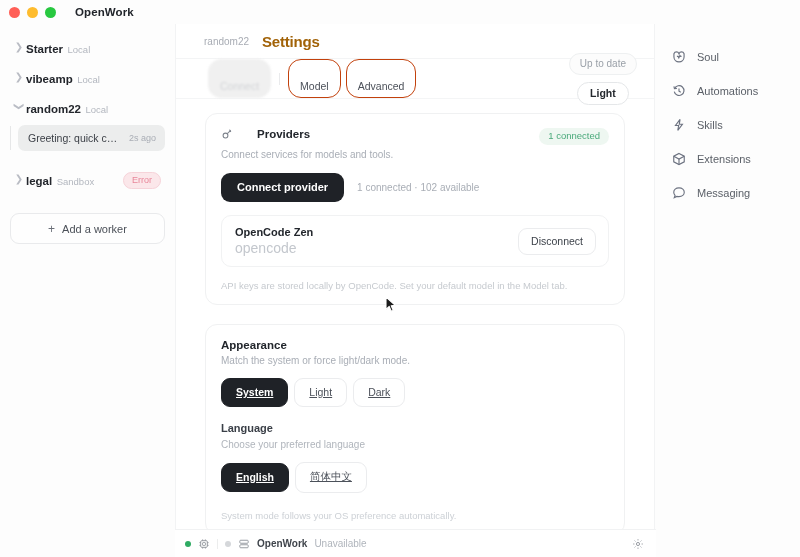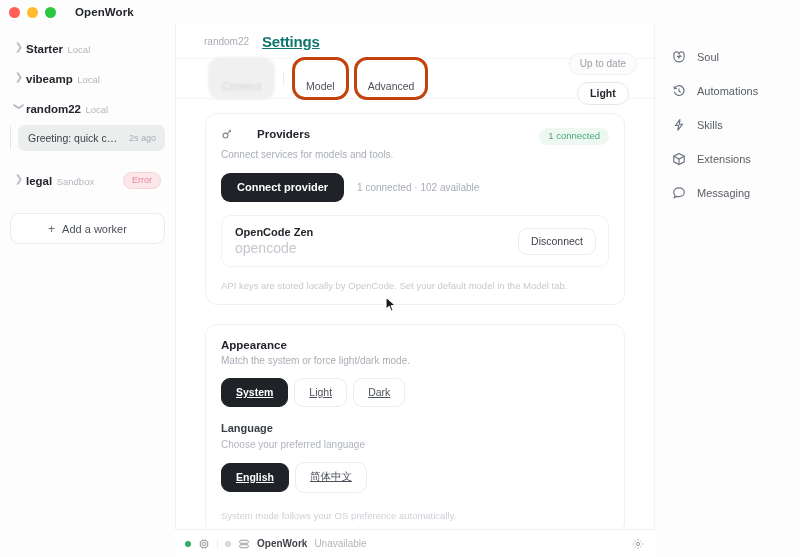--- a/index.html
+++ b/index.html
@@ -106,32 +106,32 @@
     border-left: 1px solid #f2f3f4;
     border-right: 1px solid #f2f3f4;
   }
   .main-header {
     height: 35px;
     display: flex; align-items: center; gap: 13px;
     padding: 0 0 0 28px;
     border-bottom: 1px solid #f3f4f5;
   }
   .crumb { font-size: 10px; color: #a8acb4; }
-  .page-title { font-size: 15px; font-weight: 700; color: #0f766e; letter-spacing: -.2px; text-decoration: underline; }
+  .page-title { font-size: 15px; font-weight: 700; color: #a16207; letter-spacing: -.2px; }
 
   .toolbar {
     height: 40px;
     display: flex; align-items: center;
     padding: 0 17px 0 32px;
     border-bottom: 1px solid #f4f5f6;
   }
   .tabs { display: flex; align-items: center; gap: 5px; }
   .tab {
     font-size: 10.5px; color: #4c515a;
-    border: 3px solid #c2410c; border-radius: 13px;
+    border: 1px solid #c2410c; border-radius: 13px;
     padding: 20px 11px 5px 11px;
     background: #fff; cursor: pointer; white-space: nowrap;
   }
   .tab.muted {
     background: #f0f0f0; border-color: #f0f0f0;
     color: #d2d4d7; filter: blur(1.1px);
   }
   .tab-divider { width: 1px; height: 12px; background: #e9eaec; margin: 0 3px; }
   .toolbar-right { margin-left: auto; display: flex; align-items: center; gap: 7px; flex-direction: column; }
   .pill-status {

